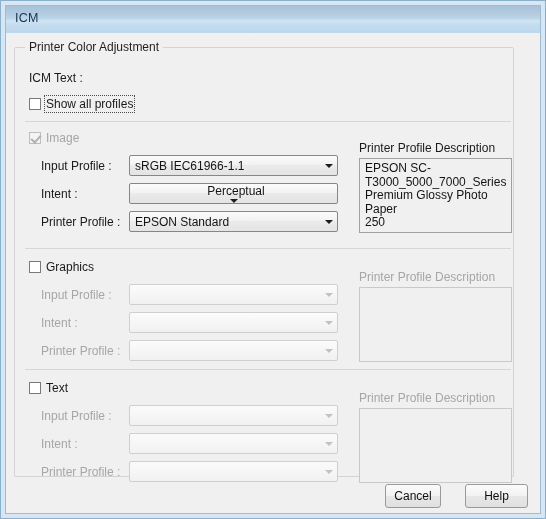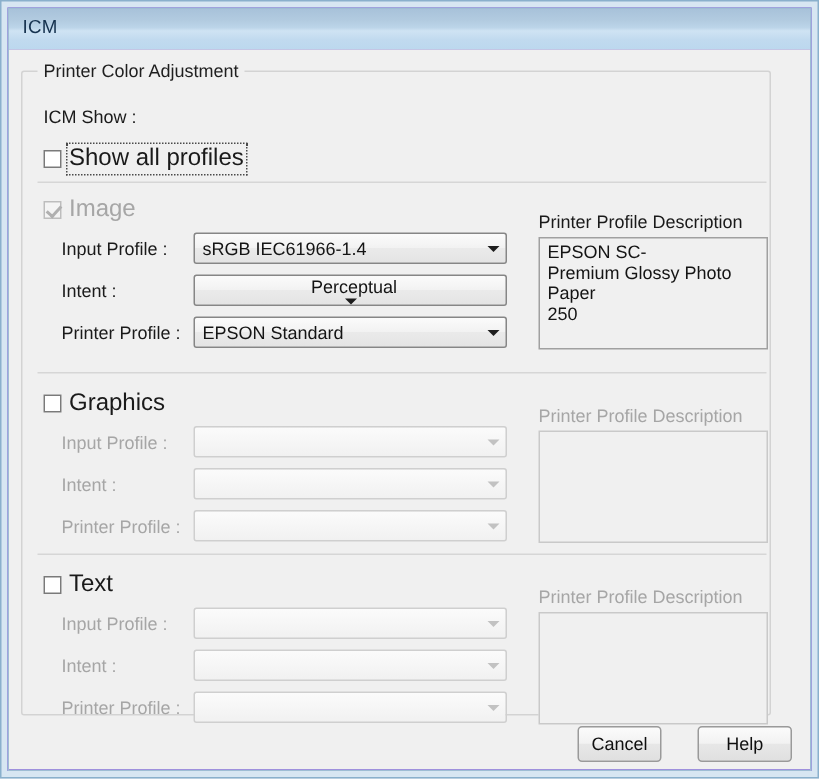--- a/index.html
+++ b/index.html
@@ -137,21 +137,21 @@
     position: absolute;
     left: 3px;
     top: 0px;
     width: 4px;
     height: 8px;
     border: solid #b0b0b0;
     border-width: 0 2px 2px 0;
     transform: rotate(42deg);
   }
   .cb-text {
-    font-size: 16px;
+    font-size: 12px;
   }
   .cb-text.enabled { color: #1a1a1a; }
   .cb-text.disabled { color: #a6a6a6; }
   .focus-ring {
     outline: 1px dotted #4a4a4a;
     outline-offset: 1px;
   }
 
   
   .combo {
@@ -243,37 +243,37 @@
 
     <div class="titlebar">
       <div class="titlebar-text">ICM</div>
     </div>
 
     <div class="client">
 
       <div class="groupbox">
         <div class="groupbox-title">Printer Color Adjustment</div>
 
-        <div class="row-label enabled" style="left:14px; top:23px;">ICM Show :</div>
+        <div class="row-label enabled" style="left:14px; top:23px;">ICM Text :</div>
 
         <div class="cb-wrap" style="left:14px; top:49px;">
           <span class="cb-box"></span>
           <span class="cb-text enabled focus-ring">Show all profiles</span>
         </div>
 
         <div class="sep" style="top:73px;"></div>
 
         <div class="cb-wrap" style="left:14px; top:83px;">
           <span class="cb-box disabled checked-disabled"></span>
           <span class="cb-text disabled">Image</span>
         </div>
 
         <div class="row-label enabled" style="left:26px; top:111px;">Input Profile :</div>
         <div class="combo" style="left:114px; top:107px; width:209px;">
-          <div class="combo-text">sRGB IEC61966-1.4</div>
+          <div class="combo-text">sRGB IEC61966-1.1</div>
           <div class="combo-arrow">
             <div class="arrow-glyph"></div>
           </div>
         </div>
 
         <div class="row-label enabled" style="left:26px; top:139px;">Intent :</div>
         <div class="combo" style="left:114px; top:135px; width:209px;flex-direction:column;">
           <div class="combo-text">Perceptual</div>
           <div class="combo-arrow">
             <div class="arrow-glyph"></div>
@@ -284,20 +284,21 @@
         <div class="combo" style="left:114px; top:163px; width:209px;">
           <div class="combo-text">EPSON Standard</div>
           <div class="combo-arrow">
             <div class="arrow-glyph"></div>
           </div>
         </div>
 
         <div class="desc-title enabled" style="left:344px; top:93px;">Printer Profile Description</div>
         <div class="desc-box" style="left:344px; top:110px; width:153px; height:75px;">
           <div>EPSON SC-</div>
+          <div>T3000_5000_7000_Series</div>
           <div>Premium Glossy Photo Paper</div>
           <div>250</div>
         </div>
 
         <div class="sep" style="top:200px;"></div>
 
         <div class="cb-wrap" style="left:14px; top:212px;">
           <span class="cb-box"></span>
           <span class="cb-text enabled">Graphics</span>
         </div>

